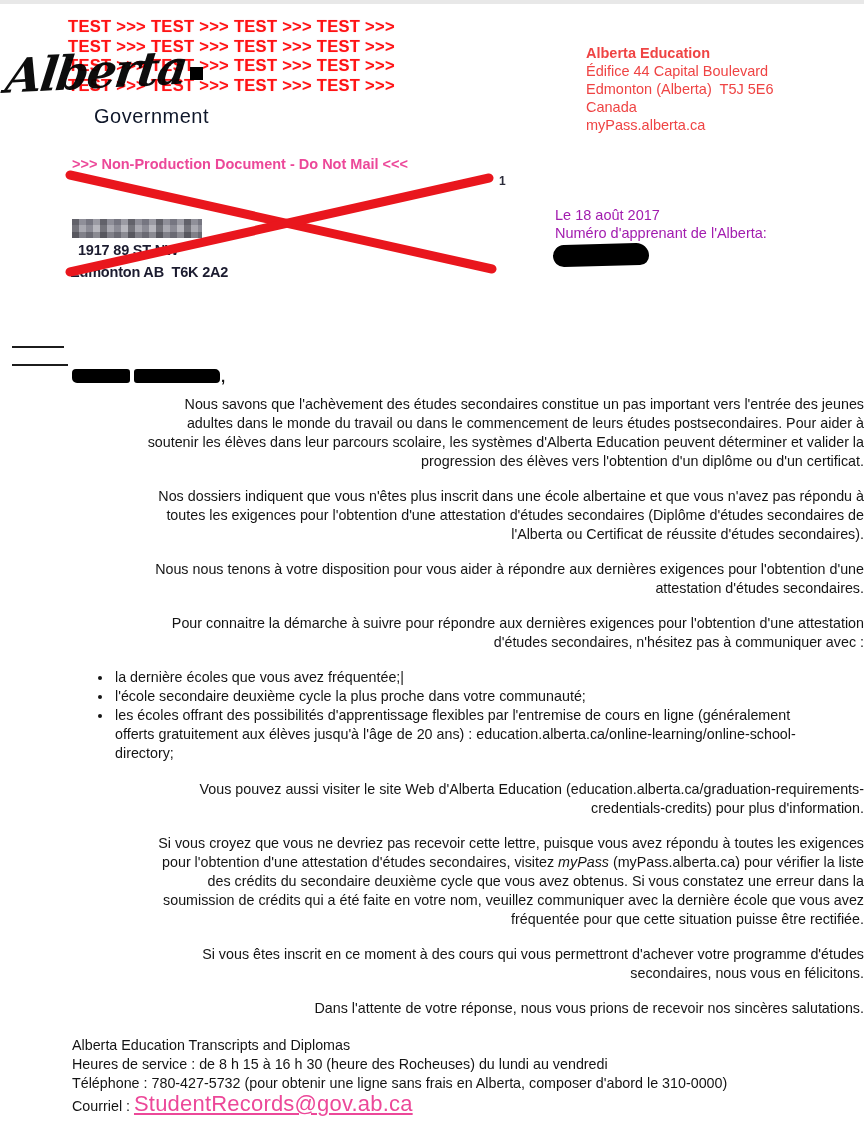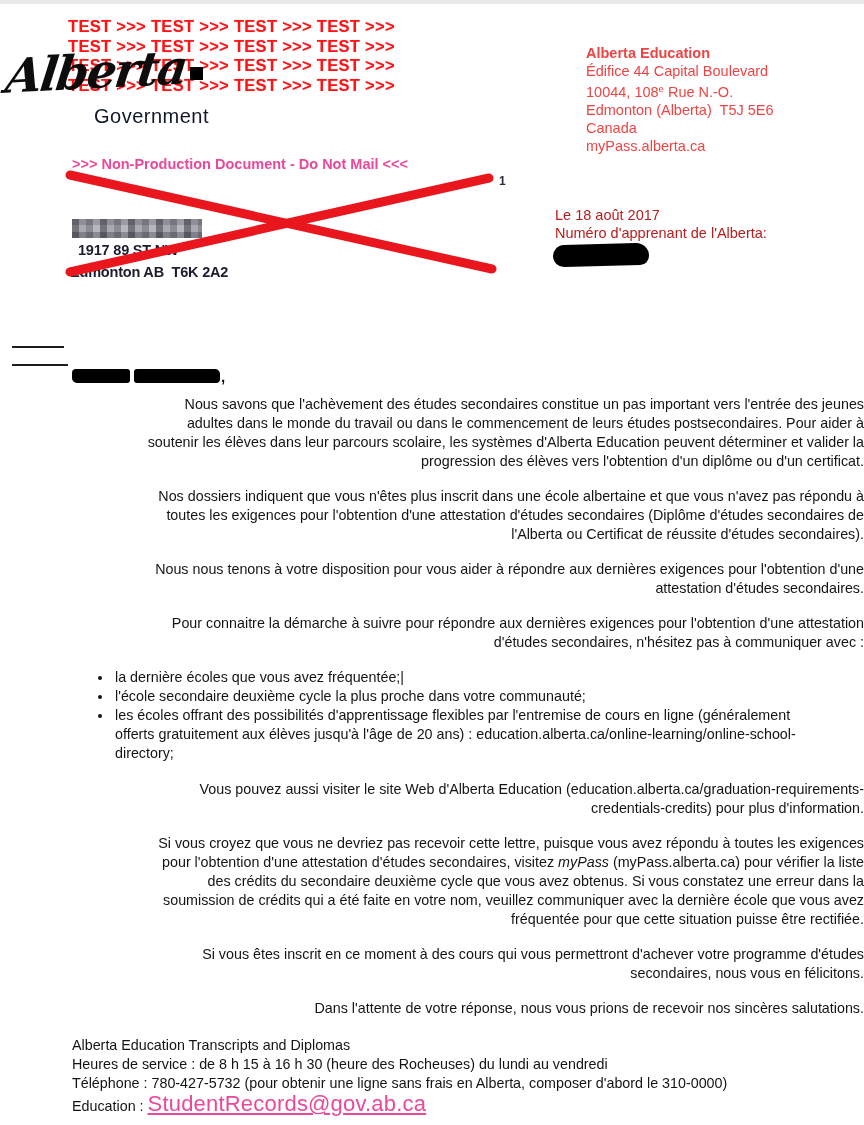--- a/index.html
+++ b/index.html
@@ -74,21 +74,21 @@
   }
   .recipient{
     position:absolute;left:70px;top:236px;
     font-size:14.5px;font-weight:bold;color:#1c1c30;
     line-height:21.5px;z-index:5;letter-spacing:-.2px;
   }
   .recipient .line1{margin-left:8px;}
   
   .date-block{
     position:absolute;left:555px;top:203px;
-    font-size:14.5px;line-height:17.5px;color:#b91c1c;
+    font-size:14.5px;line-height:17.5px;color:#a21caf;
   }
   .redact-bar{
     position:absolute;left:553px;top:240px;width:96px;height:22px;
     background:#000;border-radius:12px 14px 10px 12px;
     transform:rotate(-1.5deg);
   }
   
   .fold-line{position:absolute;height:2px;background:#1c1c1c;}
   .fold-line.f1{left:12px;top:342px;width:52px;}
   .fold-line.f2{left:12px;top:360px;width:56px;}
@@ -132,21 +132,20 @@
 TEST &gt;&gt;&gt; TEST &gt;&gt;&gt; TEST &gt;&gt;&gt; TEST &gt;&gt;&gt;</div>
 
   <div class="logo">
     <span class="logo-script">Alberta</span><span class="logo-square"></span>
     <div class="logo-gov">Government</div>
   </div>
 
   <div class="sender">
     <div class="bold">Alberta Education</div>
     <div>Édifice 44 Capital Boulevard</div>
-    <div><span>10044, 108</span><sup>e</sup><span> Rue N.-O.</span></div>
     <div>Edmonton (Alberta)&nbsp; T5J 5E6</div>
     <div>Canada</div>
     <div>myPass.alberta.ca</div>
   </div>
 
   <div class="notice">&gt;&gt;&gt; Non-Production Document - Do Not Mail &lt;&lt;&lt;</div>
 
   <div class="page-num">1</div>
 
   <div class="redact-pixel"></div>
@@ -207,18 +206,18 @@
     <p>Si vous êtes inscrit en ce moment à des cours qui vous permettront d'achever votre programme d'études
 secondaires, nous vous en félicitons.</p>
     <p>Dans l'attente de votre réponse, nous vous prions de recevoir nos sincères salutations.</p>
   </div>
 
   <div class="footer">
     <div>Alberta Education Transcripts and Diplomas</div>
     <div>Heures de service : de 8 h 15 à 16 h 30 (heure des Rocheuses) du lundi au vendredi</div>
     <div>Téléphone : 780-427-5732 (pour obtenir une ligne sans frais en Alberta, composer d'abord le 310-0000)</div>
     <div class="email-row">
-      <span>Education :</span>
+      <span>Courriel :</span>
       <span class="email-link">StudentRecords@gov.ab.ca</span>
     </div>
   </div>
 
 </div>
 
 </body></html>

